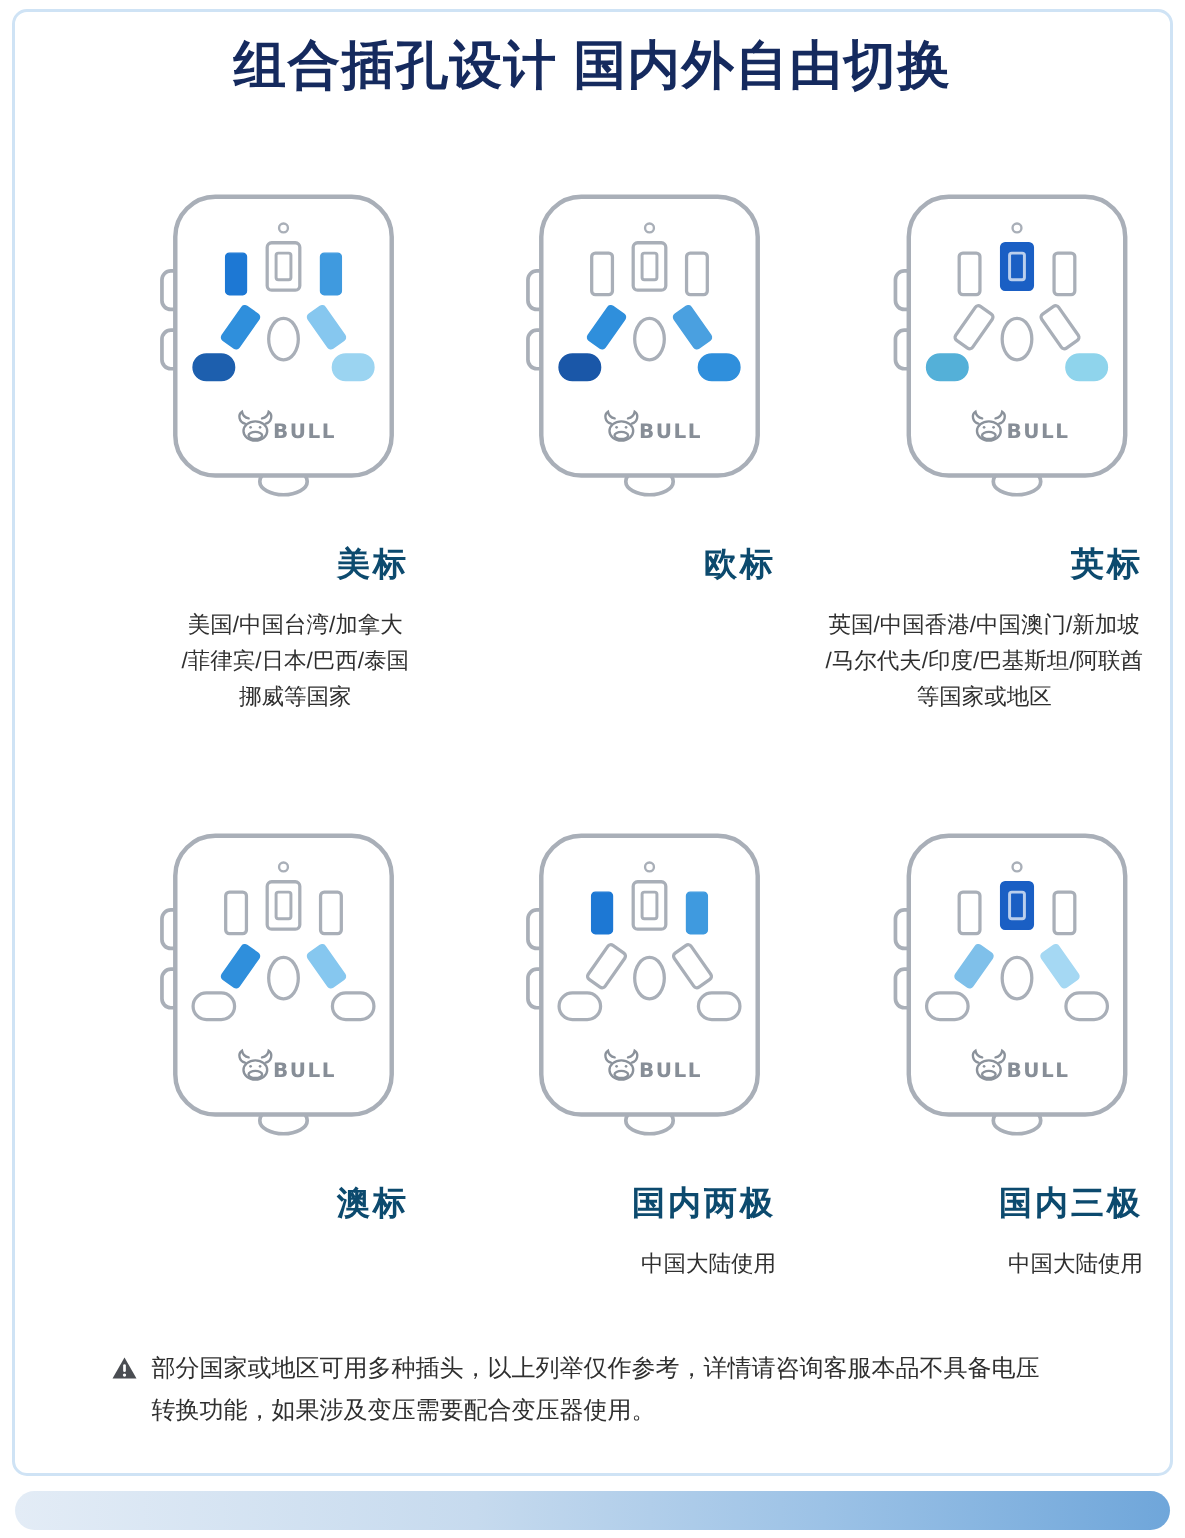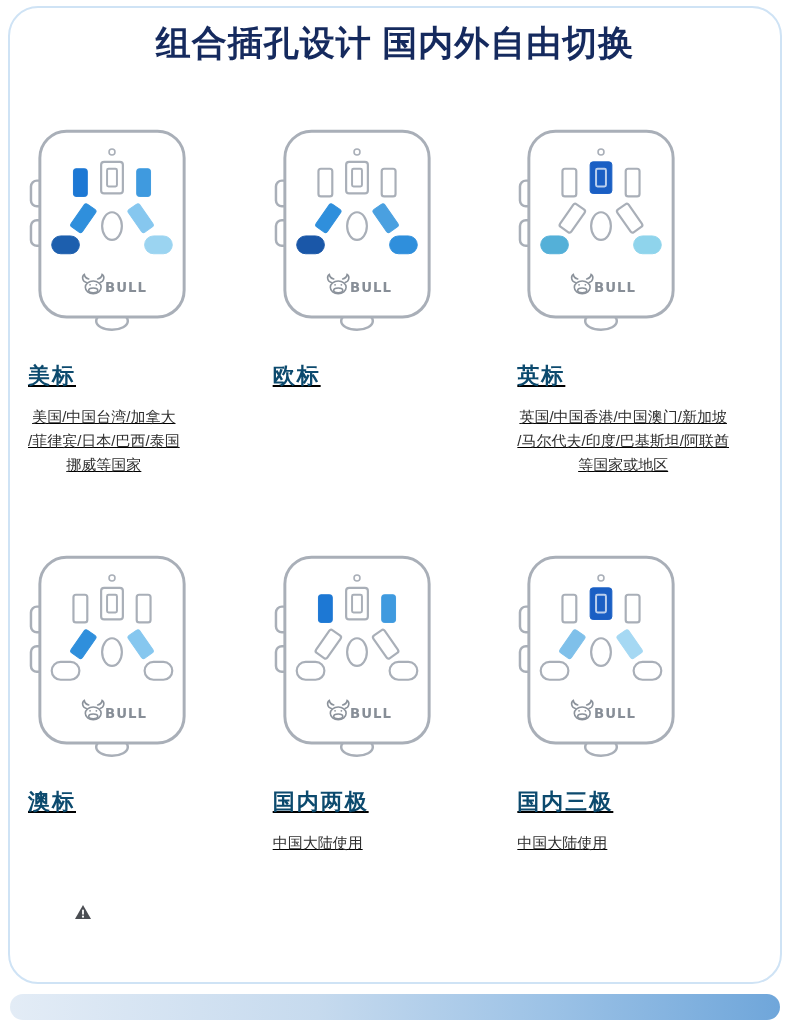--- a/index.html
+++ b/index.html
@@ -3,21 +3,21 @@
 <meta charset="utf-8">
 <style>
   * { box-sizing: border-box; margin: 0; padding: 0; }
   html,body { width: 790px; height: 1025px; background: #fff;
     font-family: "Liberation Sans", "DejaVu Sans", sans-serif; overflow: hidden; }
 
   .card {
     margin: 6px 8px 0;
     height: 978px;
     border: 2px solid #cfe3f5;
-    border-radius: 30px;
+    border-radius: 10px;
     background: #fff;
     padding-top: 12px;
     position: relative;
   }
 
   .title {
     text-align: center;
     font-size: 35px;
     font-weight: bold;
     color: #152a5e;
@@ -25,21 +25,21 @@
   }
 
   .grid {
     display: grid;
     grid-template-columns: repeat(3, 1fr);
     row-gap: 76px;
     margin-top: 60px;
     padding: 0 18px;
   }
 
-  .cell { display: flex; flex-direction: column; align-items: flex-start; text-decoration: underline; }
+  .cell { display: flex; flex-direction: column; align-items: flex-end; }
 
   .socket { width: 168px; height: 210px; }
   .socket svg { display: block; }
 
   .std-label {
     margin-top: 24px;
     font-size: 22px;
     font-weight: bold;
     color: #0c4a6e;
     letter-spacing: 2px;
@@ -275,17 +275,19 @@
     </div>
 
   </div>
 
   <div class="disclaimer">
     <svg class="warn-icon" viewBox="0 0 18 16">
       <path d="M9 1 L17 15 H1 Z" fill="#4a4d52"></path>
       <rect x="8.1" y="5.5" width="1.8" height="5.2" rx="0.9" fill="#ffffff"></rect>
       <circle cx="9" cy="12.7" r="1.1" fill="#ffffff"></circle>
     </svg>
+    <span style="white-space:pre-line">部分国家或地区可用多种插头，以上列举仅作参考，详情请咨询客服本品不具备电压
+转换功能，如果涉及变压需要配合变压器使用。</span>
   </div>
 
 </div>
 
 <div class="bottom-band"></div>
 
 </body></html>

